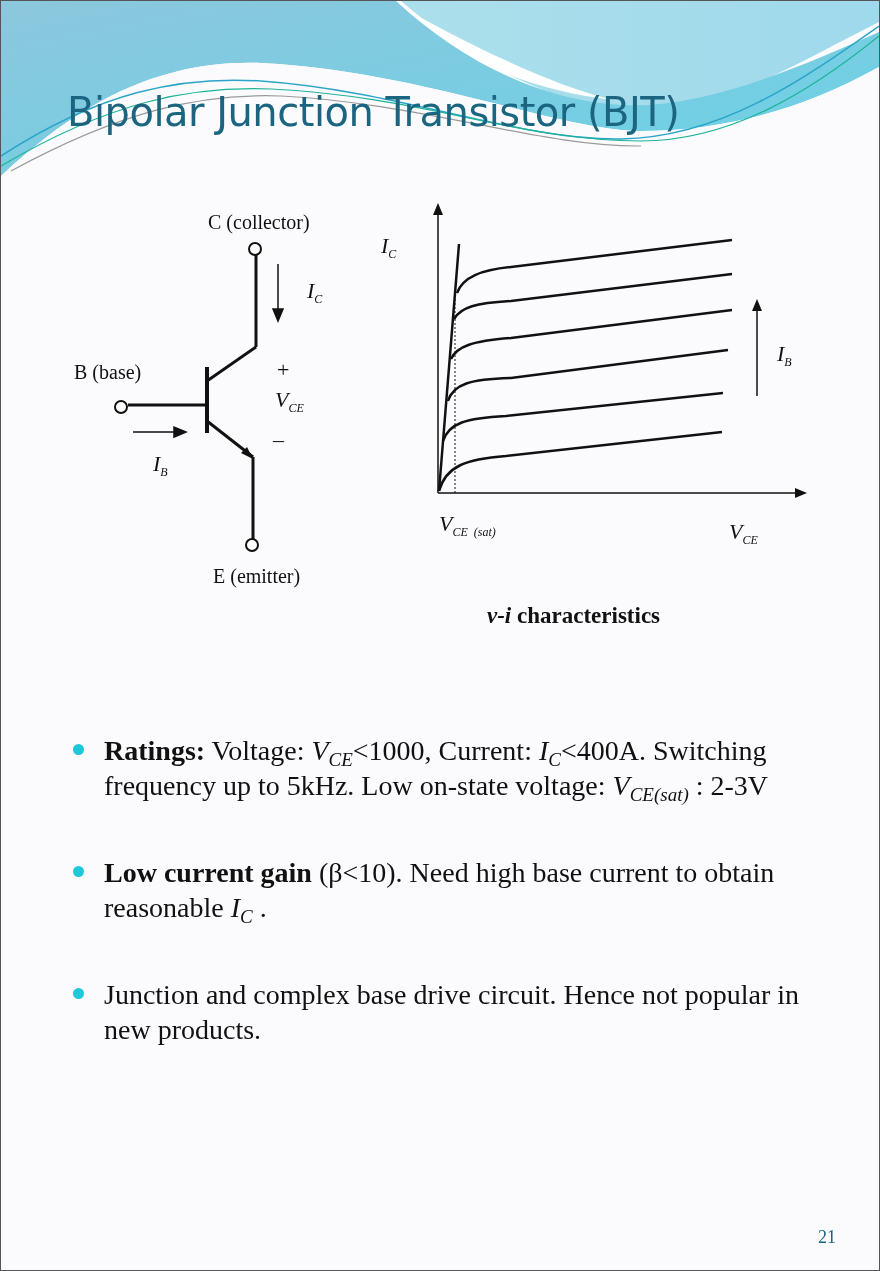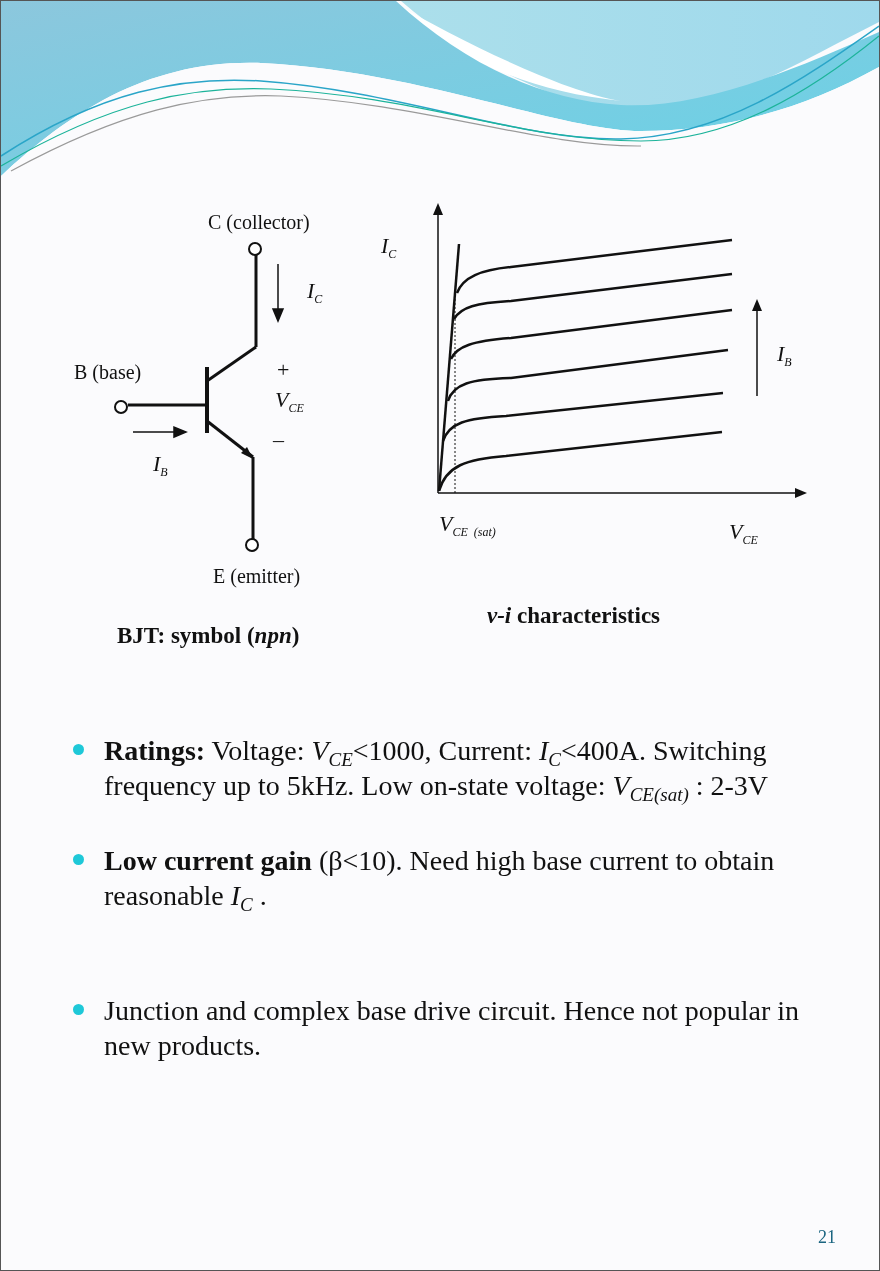--- a/index.html
+++ b/index.html
@@ -5,22 +5,22 @@
   html, body { margin: 0; padding: 0; }
   body { width: 880px; height: 1271px; overflow: hidden; background: #fbfbfd; position: relative; }
   .slide { position: absolute; left: 0; top: 0; width: 878px; height: 1269px; border: 1px solid #555; background: #fbfbfd; overflow: hidden; }
   .header-bg { position: absolute; left: 0; top: 0; width: 880px; height: 200px; }
   .title { position: absolute; left: 66px; top: 88px; font-family: "DejaVu Sans", sans-serif; font-size: 40px; color: #1b6580; letter-spacing: -0.5px; white-space: nowrap; }
   .diagram { position: absolute; left: 0; top: 190px; width: 880px; height: 480px; }
   .caption { position: absolute; font-family: "Liberation Serif", serif; font-weight: bold; font-size: 23px; color: #111; }
   .bullets { position: absolute; left: 70px; top: 732px; width: 760px; font-family: "Liberation Serif", serif; font-size: 28px; color: #111; line-height: 35px; }
   .bullet { position: relative; padding-left: 33px; }
   .bullet .dot { position: absolute; left: 2px; top: 11px; width: 11px; height: 11px; border-radius: 50%; background: #1ec8d8; }
-  .b1 { margin-bottom: 40px; }
-  .b2 { margin-bottom: 80px; }
+  .b1 { margin-bottom: 52px; }
+  .b2 { margin-bottom: 52px; }
   .bold { font-weight: bold; }
   .it { font-style: italic; }
   sub { font-size: 19px; line-height: 0; vertical-align: -6px; }
   .pagenum { position: absolute; left: 817px; top: 1226px; font-family: "Liberation Serif", serif; font-size: 18px; color: #1b6580; }
 </style>
 </head>
 <body>
 
 <div class="slide">
 
@@ -37,20 +37,21 @@
     </defs>
     <path d="M0,0 L400,0 C470,60 560,110 640,110 C720,110 800,60 880,20 L880,0 Z" fill="url(#g2)"></path>
     <path d="M0,0 L392,0 C440,50 520,90 620,100 C560,90 460,40 390,0 Z" fill="#ffffff"></path>
     <path d="M0,0 L395,0 C460,60 540,100 620,104 C700,108 790,70 880,30 L880,65 C800,110 720,130 640,130 C560,130 420,70 260,62 C150,58 70,110 0,175 Z" fill="url(#g1)"></path>
     <path d="M0,175 C70,110 150,58 260,62 C420,70 560,130 640,130 C720,130 800,110 880,65 L880,200 L0,200 Z" fill="#fbfbfd"></path>
     <path d="M0,155 C100,90 180,75 260,80 C400,90 520,140 620,138 C720,136 800,80 878,25" stroke="#2aa5c8" stroke-width="1.5" fill="none"></path>
     <path d="M0,165 C110,100 190,85 270,88 C420,95 520,140 640,140 C730,140 810,90 878,35" stroke="#1cb39a" stroke-width="1.2" fill="none"></path>
     <path d="M10,170 C120,110 200,92 280,95 C420,102 540,146 640,145" stroke="#9a9a9a" stroke-width="1.2" fill="none"></path>
   </svg>
 
+  <div class="title">Bipolar Junction Transistor (BJT)</div>
 
   <svg class="diagram" viewBox="0 190 880 480" width="880" height="480">
 
     <g stroke="#111" fill="none" stroke-width="3">
       <circle cx="254" cy="248" r="6" stroke-width="2" fill="#fff"></circle>
       <line x1="255" y1="254" x2="255" y2="346"></line>
       <line x1="255" y1="346" x2="206" y2="380"></line>
       <line x1="206" y1="366" x2="206" y2="432" stroke-width="4"></line>
       <line x1="127" y1="404" x2="206" y2="404"></line>
       <circle cx="120" cy="406" r="6" stroke-width="2" fill="#fff"></circle>
@@ -91,21 +92,20 @@
       </g>
       <line x1="756" y1="395" x2="756" y2="308" stroke-width="1.5"></line>
       <polygon points="751,310 761,310 756,298" fill="#111" stroke="none"></polygon>
     </g>
     <text x="380" y="252" font-size="22" font-style="italic" fill="#111"><tspan>I</tspan><tspan font-size="12" dy="5">C</tspan></text>
     <text x="776" y="360" font-size="22" font-style="italic" fill="#111"><tspan>I</tspan><tspan font-size="12" dy="5">B</tspan></text>
     <text x="438" y="530" font-size="22" font-style="italic" fill="#111"><tspan>V</tspan><tspan font-size="12" dy="5" xml:space="preserve">CE  (sat)</tspan></text>
     <text x="728" y="538" font-size="22" font-style="italic" fill="#111"><tspan>V</tspan><tspan font-size="12" dy="5">CE</tspan></text>
   </svg>
 
-  <div class="caption" style="left:116px; top:622px;"><span>BJT: symbol (</span><span class="it">npn</span><span>)</span></div>
   <div class="caption" style="left:486px; top:602px;"><span class="it">v-i</span><span> characteristics</span></div>
 
   <div class="bullets">
     <div class="bullet b1">
       <span class="dot"></span>
       <span class="bold">Ratings:</span><span> Voltage: </span><span class="it">V</span><sub class="it">CE</sub><span>&lt;1000, Current: </span><span class="it">I</span><sub class="it">C</sub><span>&lt;400A. Switching frequency  up to 5kHz. Low on-state voltage: </span><span class="it">V</span><sub class="it">CE(sat)</sub><span> : 2-3V</span>
     </div>
     <div class="bullet b2">
       <span class="dot"></span>
       <span class="bold">Low current gain</span><span> (β&lt;10). Need high base current to obtain reasonable </span><span class="it">I</span><sub class="it">C</sub><span> .</span>

